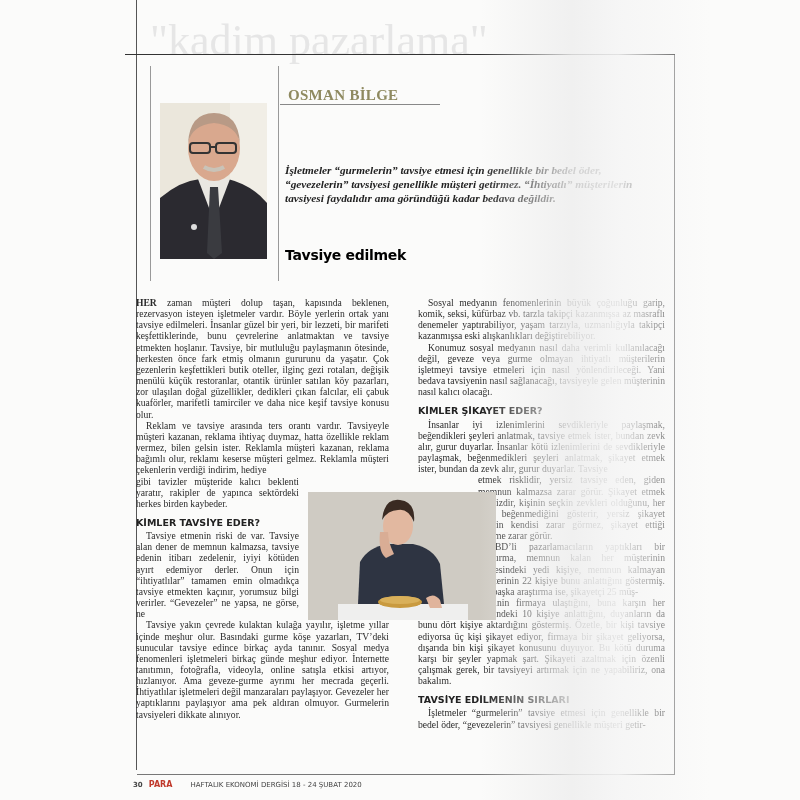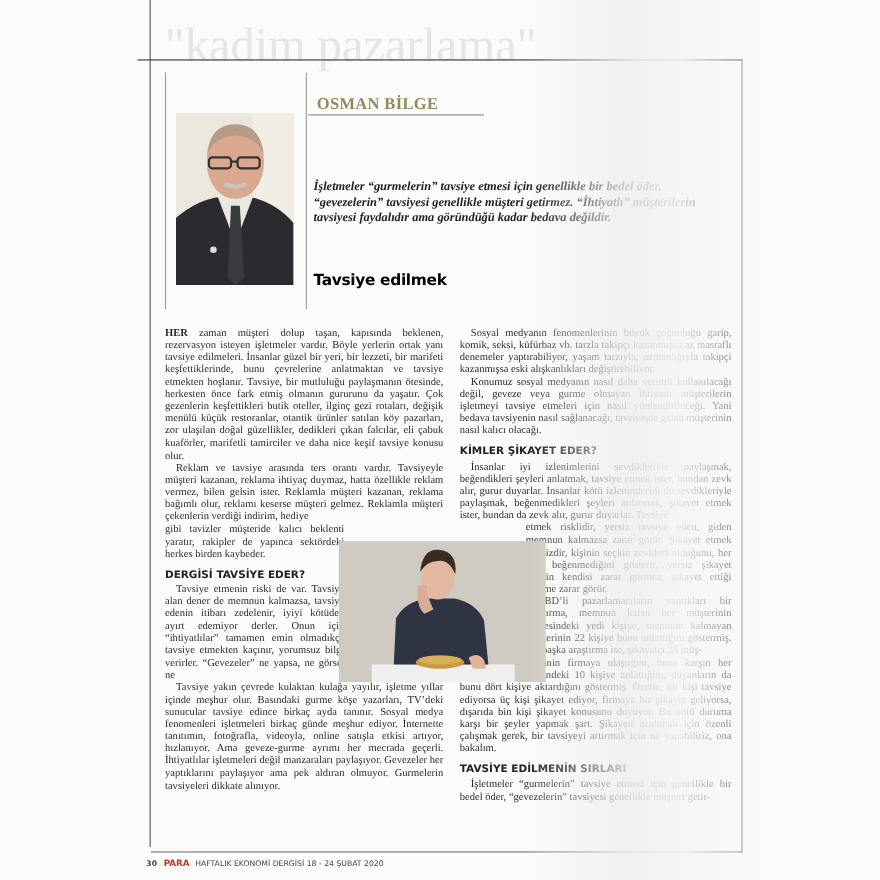--- a/index.html
+++ b/index.html
@@ -13,28 +13,28 @@
   .header-divider { position:absolute; left:278px; top:66px; width:1px; height:215px; background:#999; }
   .photo { position:absolute; left:160px; top:103px; width:107px; height:156px; overflow:hidden; background:linear-gradient(180deg,#e8e4d8 0%, #ece9e0 100%); }
   .author { position:absolute; left:288px; top:87px; font-size:15px; color:#8f8a60; letter-spacing:0.3px;font-weight:bold; }
   .author-rule { position:absolute; left:280px; top:104px; width:160px; height:1px; background:#888; }
   .lede { position:absolute; left:285px; top:163px; width:375px; font-style:italic; font-weight:bold; font-size:11.3px; line-height:14px; color:#222; }
   .headline { position:absolute; left:285px; top:247px; font-family:"DejaVu Sans", sans-serif; font-size:14px; font-weight:bold; color:#000000; letter-spacing:-0.3px; }
   .col { position:absolute; font-size:9.6px; line-height:11.15px; text-align:justify; color:#2a2a2a; }
   .col p { margin:0; text-indent:10px; }
   .col p.first { text-indent:0; }
   .col h3 { margin:8px 0 2px 0; font-family:"DejaVu Sans", sans-serif; font-size:9.5px; font-weight:bold; color:#222; }
-  .col1 { left:150px; top:297px; width:253px; }
+  .col1 { left:136px; top:297px; width:253px; }
   .col2 { left:418px; top:297px; width:247px; }
   .narrow-a { width:163px; }
   .narrow-b { width:187px; margin-left:60px; }
   .pic2 { position:absolute; left:308px; top:492px; width:188px; height:128px; background:linear-gradient(180deg,#c9c6bf 0%, #d9d6d0 100%); overflow:hidden; }
   .footer { position:absolute; left:133px; top:780px; font-family:"DejaVu Sans", sans-serif; font-size:7px; color:#444; white-space:nowrap; }
   .footer .pg { font-weight:bold; margin-right:6px; }
-  .footer .brand { font-weight:bold; color:#c0392b; font-size:8px; margin-right:5px; }
+  .footer .brand { font-weight:bold; color:#c0392b; font-size:8px; margin-right:18px; }
 </style>
 </head>
 <body>
 
 <div class="ghost-title">"kadim pazarlama"</div>
 <div class="left-rule"></div>
 <div class="top-rule"></div>
 <div class="frame"></div>
 
 <div class="header-box"></div>
@@ -61,21 +61,21 @@
 <div class="author-rule"></div>
 
 <div class="lede">İşletmeler “gurmelerin” tavsiye etmesi için genellikle bir bedel öder, “gevezelerin” tavsiyesi genellikle müşteri getirmez. “İhtiyatlı” müşterilerin tavsiyesi faydalıdır ama göründüğü kadar bedava değildir.</div>
 <div class="headline">Tavsiye edilmek</div>
 
 <div class="col col1">
   <p class="first"><b>HER</b><span> zaman müşteri dolup taşan, kapısında beklenen, rezervasyon isteyen işletmeler vardır. Böyle yerlerin ortak yanı tavsiye edilmeleri. İnsanlar güzel bir yeri, bir lezzeti, bir marifeti keşfettiklerinde, bunu çevrelerine anlatmaktan ve tavsiye etmekten hoşlanır. Tavsiye, bir mutluluğu paylaşmanın ötesinde, herkesten önce fark etmiş olmanın gururunu da yaşatır. Çok gezenlerin keşfettikleri butik oteller, ilginç gezi rotaları, değişik menülü küçük restoranlar, otantik ürünler satılan köy pazarları, zor ulaşılan doğal güzellikler, dedikleri çıkan falcılar, eli çabuk kuaförler, marifetli tamirciler ve daha nice keşif tavsiye konusu olur.</span></p>
   <p>Reklam ve tavsiye arasında ters orantı vardır. Tavsiyeyle müşteri kazanan, reklama ihtiyaç duymaz, hatta özellikle reklam vermez, bilen gelsin ister. Reklamla müşteri kazanan, reklama bağımlı olur, reklamı keserse müşteri gelmez. Reklamla müşteri çekenlerin verdiği indirim, hediye</p>
   <div class="narrow-a">
     <p style="text-indent:0">gibi tavizler müşteride kalıcı beklenti yaratır, rakipler de yapınca sektördeki herkes birden kaybeder.</p>
-    <h3>DERGİSİ TAVSİYE EDER?</h3>
+    <h3>KİMLER TAVSİYE EDER?</h3>
     <p>Tavsiye etmenin riski de var. Tavsiye alan dener de memnun kalmazsa, tavsiye edenin itibarı zedelenir, iyiyi kötüden ayırt edemiyor derler. Onun için “ihtiyatlılar” tamamen emin olmadıkça tavsiye etmekten kaçınır, yorumsuz bilgi verirler. “Gevezeler” ne yapsa, ne görse, ne</p>
   </div>
   <p>Tavsiye yakın çevrede kulaktan kulağa yayılır, işletme yıllar içinde meşhur olur. Basındaki gurme köşe yazarları, TV’deki sunucular tavsiye edince birkaç ayda tanınır. Sosyal medya fenomenleri işletmeleri birkaç günde meşhur ediyor. İnternette tanıtımın, fotoğrafla, videoyla, online satışla etkisi artıyor, hızlanıyor. Ama geveze-gurme ayrımı her mecrada geçerli. İhtiyatlılar işletmeleri değil manzaraları paylaşıyor. Gevezeler her yaptıklarını paylaşıyor ama pek aldıran olmuyor. Gurmelerin tavsiyeleri dikkate alınıyor.</p>
 </div>
 
 <div class="col col2">
   <p>Sosyal medyanın fenomenlerinin büyük çoğunluğu garip, komik, seksi, küfürbaz vb. tarzla takipçi kazanmışsa az masraflı denemeler yaptırabiliyor, yaşam tarzıyla, uzmanlığıyla takipçi kazanmışsa eski alışkanlıkları değiştirebiliyor.</p>
   <p>Konumuz sosyal medyanın nasıl daha verimli kullanılacağı değil, geveze veya gurme olmayan ihtiyatlı müşterilerin işletmeyi tavsiye etmeleri için nasıl yönlendirileceği. Yani bedava tavsiyenin nasıl sağlanacağı, tavsiyeyle gelen müşterinin nasıl kalıcı olacağı.</p>
   <h3>KİMLER ŞİKAYET EDER?</h3>
   <p>İnsanlar iyi izlenimlerini sevdikleriyle paylaşmak, beğendikleri şeyleri anlatmak, tavsiye etmek ister, bundan zevk alır, gurur duyarlar. İnsanlar kötü izlenimlerini de sevdikleriyle paylaşmak, beğenmedikleri şeyleri anlatmak, şikayet etmek ister, bundan da zevk alır, gurur duyarlar. Tavsiye</p>

